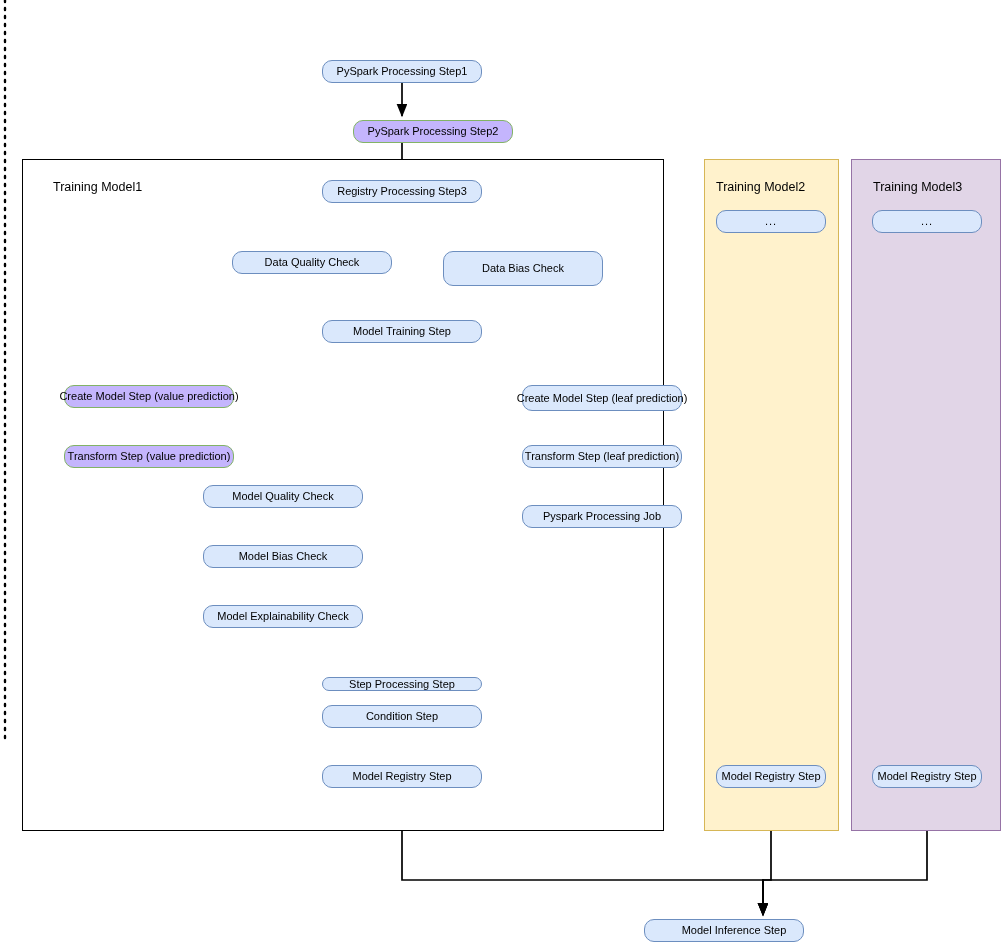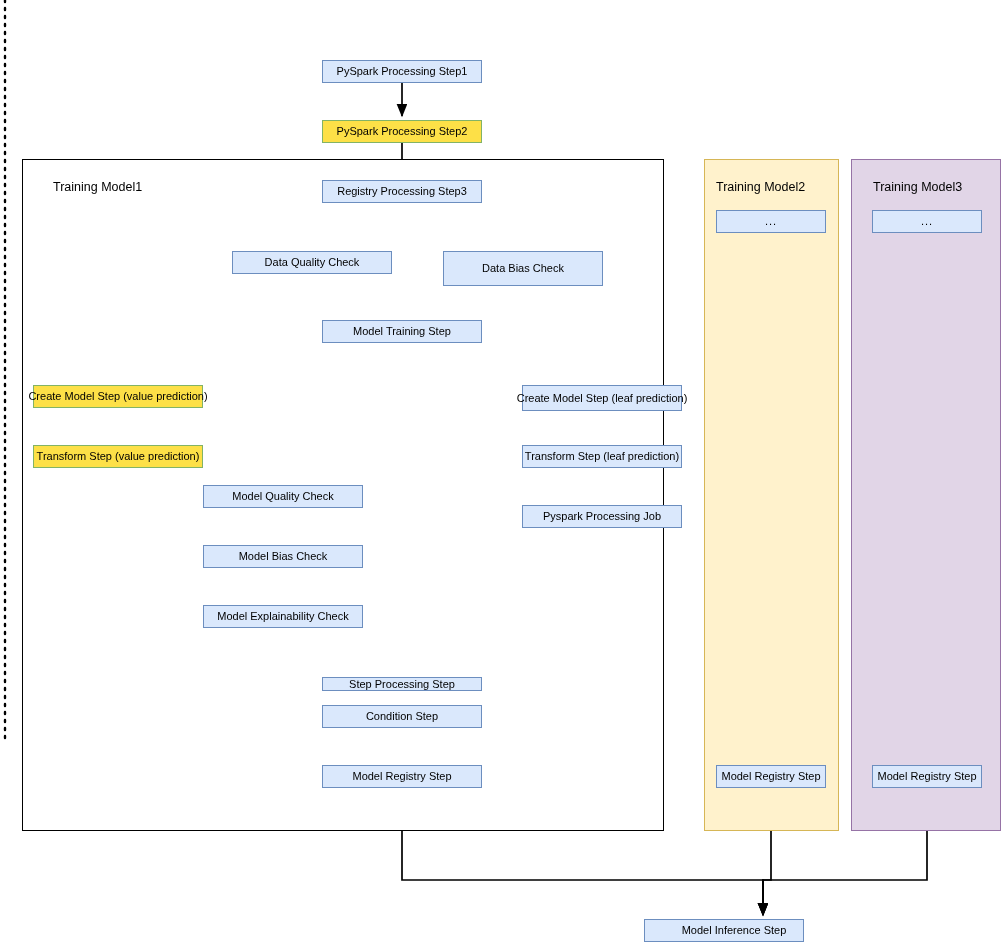--- a/index.html
+++ b/index.html
@@ -57,32 +57,33 @@
     white-space: nowrap;
   }
   .node {
     position: absolute;
     box-sizing: border-box;
     display: flex;
     align-items: center;
     justify-content: center;
     font-size: 11px;
     line-height: 1.1;
-    border-radius: 0;
+    border-radius: 10px;
     white-space: nowrap;
     text-align: center;
     color: #000000;
   }
   .n-blue {
     background: #dae8fc;
     border: 1.1px solid #6c8ebf;
   }
   .n-green {
-    background: #fde047;
+    background: #c4b5fd;
     border: 1.1px solid #82b366;
+    margin-left: 31px;
   }
   .dots {
     letter-spacing: 1px;
     font-size: 11px;
   }
 </style>
 </head>
 <body>
 
 <div id="canvas">

